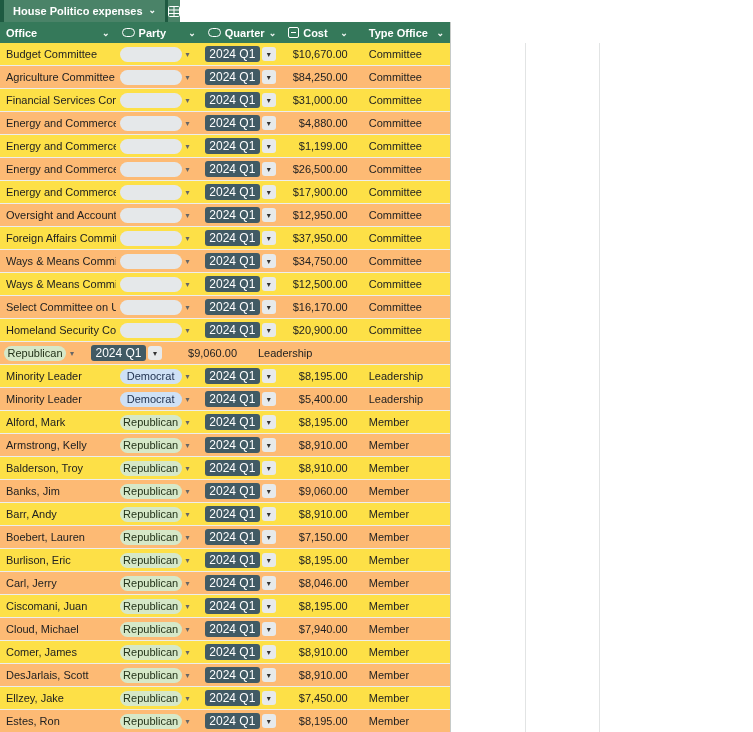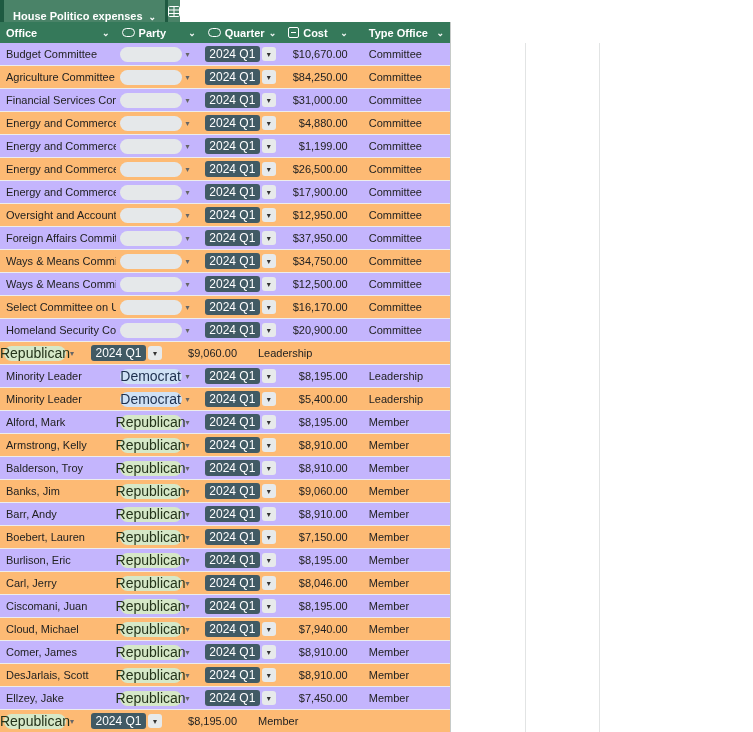--- a/index.html
+++ b/index.html
@@ -12,21 +12,21 @@
   }
 
   
   .topstrip { height: 22px; background: #ffffff; }
   .topbar {
     height: 22px; width: 178px; background: #1e5a41;
     display: flex; align-items: stretch; padding-left: 4px;
   }
   .view-tab {
     background: #4a8368; color: #fff;
-    display: flex; align-items: flex-end; gap: 6px;
+    display: flex; align-items: center; gap: 6px;
     padding: 0 9px; font-size: 11px; font-weight: bold;
     cursor: default; white-space: nowrap;
   }
   .view-tab .chev { font-size: 9px; font-weight: bold; line-height: 1; margin-top: -2px; }
   .grid-btn {
     background: #4a8368; width: 22px; margin-left: 3px;
     display: flex; align-items: center; justify-content: center;
   }
 
   
@@ -53,37 +53,37 @@
     width: 11px; height: 11px; border: 1px solid #fff; border-radius: 2px;
     margin-right: 4px; flex: none; position: relative;
   }
   .cur-icon:after {
     content: ""; position: absolute; left: 2px; right: 2px; top: 4px;
     border-top: 1px solid #fff;
   }
 
   
   .tr {
-    display: flex; width: 450px; height: 23px; background: #c4b5fd;
+    display: flex; width: 450px; height: 23px; background: #fde047;
     border-bottom: 1px solid #ededed; align-items: center;
   }
   .tr.alt { background: #fdba74; }
   .td {
     padding: 0 6px; display: flex; align-items: center;
     overflow: hidden; white-space: nowrap; height: 100%;
     font-size: 11px; color: #222;
   }
   .td.party { padding: 0 4px; }
   .td.quarter { padding: 0 3px; }
   .td.cost { justify-content: flex-end; }
 
   .pill {
     width: 62px; height: 15px; border-radius: 8px; flex: none;
     display: inline-flex; align-items: center; justify-content: center;
-    font-size: 14px; color: #24331a; cursor: pointer;
+    font-size: 11px; color: #24331a; cursor: pointer;
   }
   .pill.empty { background: #e5e8ea; }
   .pill.republican { background: #d6e8c8; }
   .pill.democrat { background: #cfe1f5; color: #1d2f4d; }
   .pill-chev { font-size: 8px; color: #666; margin-left: 4px; cursor: pointer; }
 
   .qpill {
     width: 55px; height: 16px; background: #415a64; color: #fff;
     border-radius: 3px; flex: none; cursor: pointer;
     display: inline-flex; align-items: center; justify-content: center;
@@ -691,20 +691,23 @@
       <span class="qchev">▾</span>
     </div>
     <div class="td col-cost cost">
       <span>$7,450.00</span>
     </div>
     <div class="td col-type">
       <span>Member</span>
     </div>
   </div>
         <div class="tr alt">
+    <div class="td col-office">
+      <span>Estes, Ron</span>
+    </div>
     <div class="td col-party party">
       <span class="pill republican">Republican</span>
       <span class="pill-chev">▾</span>
     </div>
     <div class="td col-quarter quarter">
       <span class="qpill">2024 Q1</span>
       <span class="qchev">▾</span>
     </div>
     <div class="td col-cost cost">
       <span>$8,195.00</span>

